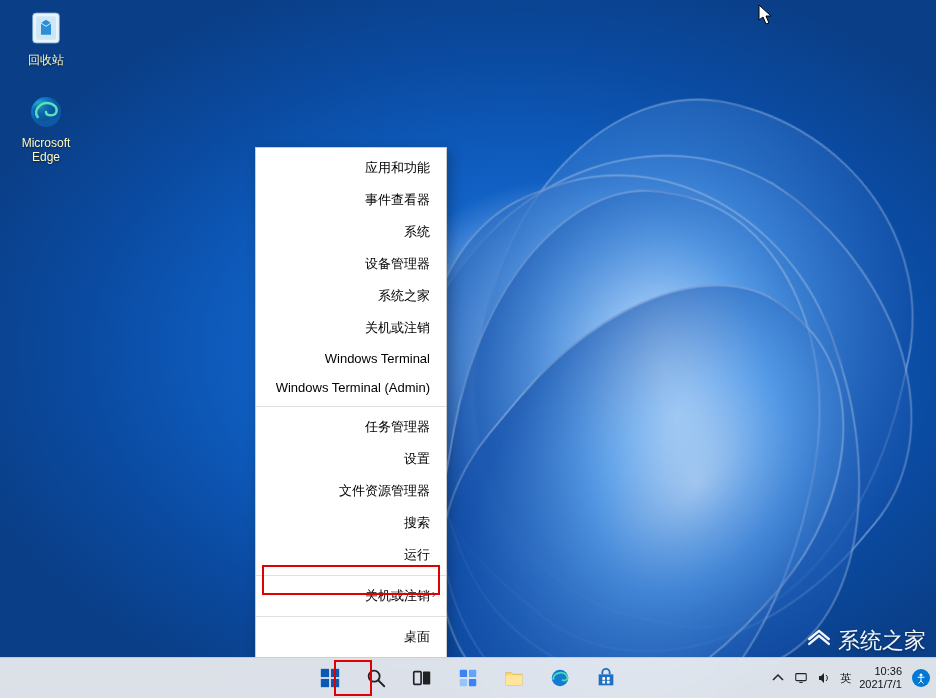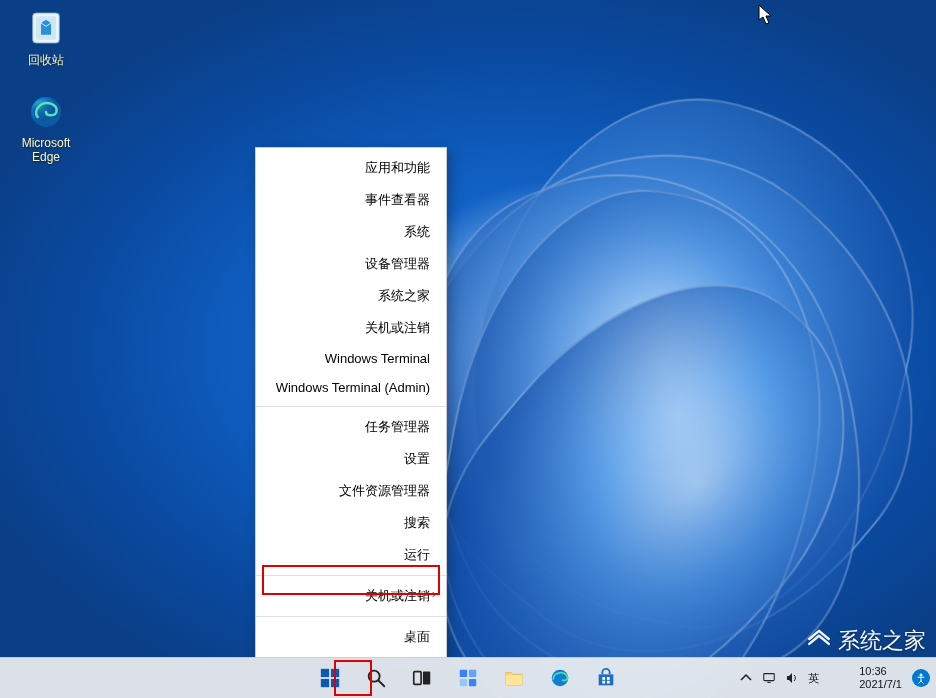--- a/index.html
+++ b/index.html
@@ -135,24 +135,24 @@
     gap: 8px;
     font-size: 11px;
     color: #111;
   }
   .taskbar .tray .tray-icon {
     width: 16px; height: 16px;
     display: flex; align-items:center; justify-content:center;
     cursor: pointer;
   }
   .taskbar .tray .clock {
+    text-align: right;
     line-height: 1.15;
     padding-right: 2px;
     cursor: pointer;
-    margin-left: 32px;
   }
   .taskbar .tray .accent-circle {
     width:18px; height:18px;
     border-radius:50%;
     background:#0078d4;
     color:#fff;
     display:flex;align-items:center;justify-content:center;
     font-size:10px;
   }
 

